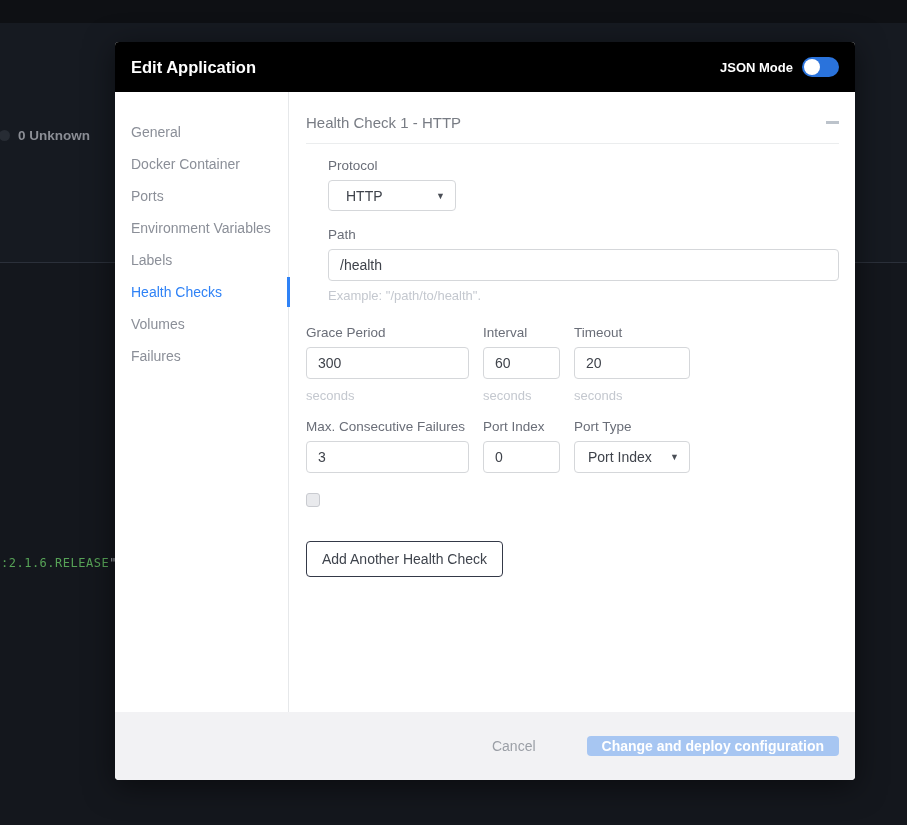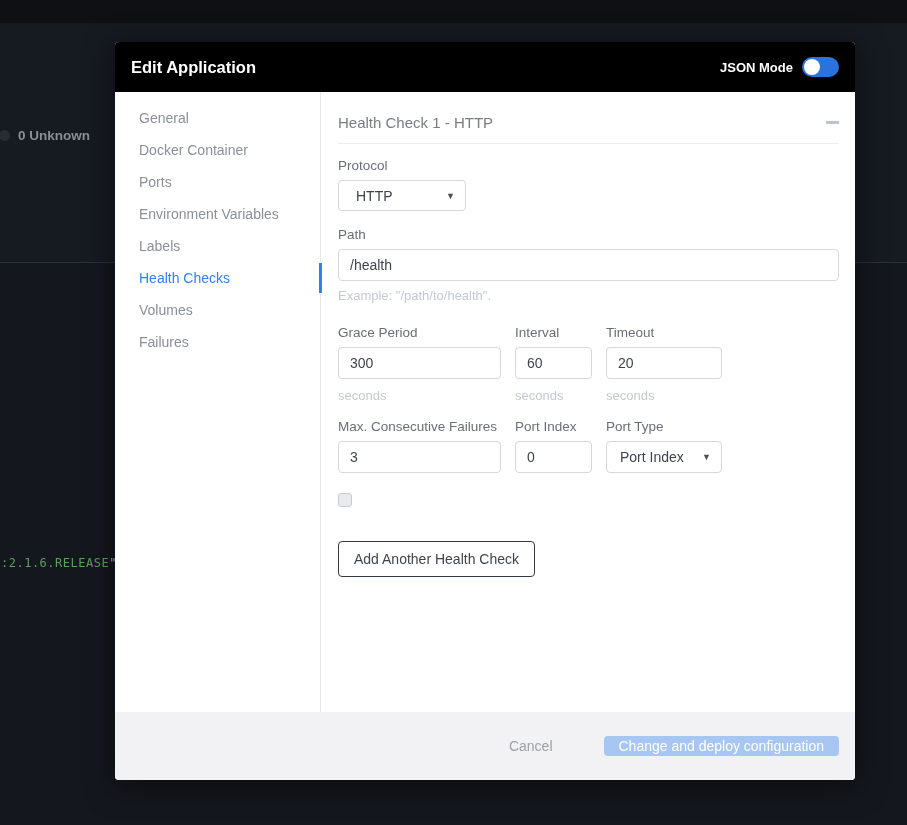--- a/index.html
+++ b/index.html
@@ -34,21 +34,21 @@
   }
   .modal-title { color:#ffffff; font-size:16.5px; font-weight:bold; }
   .header-right { display:flex; align-items:center; }
   .json-label { color:#ffffff; font-size:13px; font-weight:bold; margin-right:9px; }
   .toggle { width:37px; height:20px; border-radius:10px; background:#2a73dc; position:relative; cursor:pointer; }
   .toggle-knob { position:absolute; left:2px; top:2px; width:16px; height:16px; border-radius:50%; background:#ffffff; }
 
   .modal-body { flex:1 1 auto; display:flex; min-height:0; }
 
   
-  .sidebar { width:198px; flex:0 0 auto; border-right:1px solid #e6e8ea; padding-top:10px;margin-left:8px; }
+  .sidebar { width:174px; flex:0 0 auto; border-right:1px solid #e6e8ea; padding-top:24px; }
   .side-item {
     position:relative; height:32px; line-height:32px; padding-left:16px;
     font-size:14px; color:#8b8f98; cursor:pointer; white-space:nowrap;
   }
   .side-item.active { color:#2f82f6; }
   .side-item.active .active-bar {
     position:absolute; right:-2px; top:1px; width:3px; height:30px; background:#2f82f6;
   }
 
   
@@ -68,21 +68,21 @@
     font-family:"Liberation Sans", sans-serif; font-size:14px; color:#3f434b;
     padding:0 11px; background:#fff; width:100%; outline:none;
   }
   .select-box {
     height:31px; border:1px solid #d5d7da; border-radius:4px; background:#fff;
     display:flex; align-items:center; justify-content:space-between;
     padding:0 10px 0 17px; font-size:14px; color:#3f434b; cursor:pointer;
   }
   .select-caret { font-size:9px; color:#4a4e56; }
 
-  .group { margin-bottom:16px; }
+  .group { margin-bottom:16px;margin-left:22px; }
   .group-protocol .select-box { width:128px; }
   .group-path .help-text { margin-top:7px; }
 
   .field-row { display:flex; margin-bottom:16px; }
   .col-wide { width:163px; margin-right:14px; }
   .col-sm { width:77px; margin-right:14px; }
   .col-md { width:116px; }
   .field-row .help-text { margin-top:9px; }
 
   .checkbox-row { display:flex; align-items:center; margin-top:20px; }
@@ -100,21 +100,21 @@
   }
 
   
   .modal-footer {
     flex:0 0 auto; height:68px; background:#f2f2f4;
     display:flex; align-items:center; justify-content:flex-end; padding:0 16px;gap:33px;
   }
   .cancel-link { font-size:14px; color:#9b9fa6; margin-right:18px; cursor:pointer; }
   .submit-btn {
     background:#a7c6f2; border:none; border-radius:4px; padding:2px 15px;
-    font-family:"Liberation Sans", sans-serif; font-size:14px; font-weight:normal;
+    font-family:"Liberation Sans", sans-serif; font-size:14px; font-weight:bold;
     color:#ffffff; cursor:pointer;
   }
 </style>
 </head>
 <body>
 
 <div class="bg-topstrip"></div>
 <div class="bg-panel"></div>
 <div class="bg-status-dot"></div>
 <div class="bg-status">0 Unknown</div>

